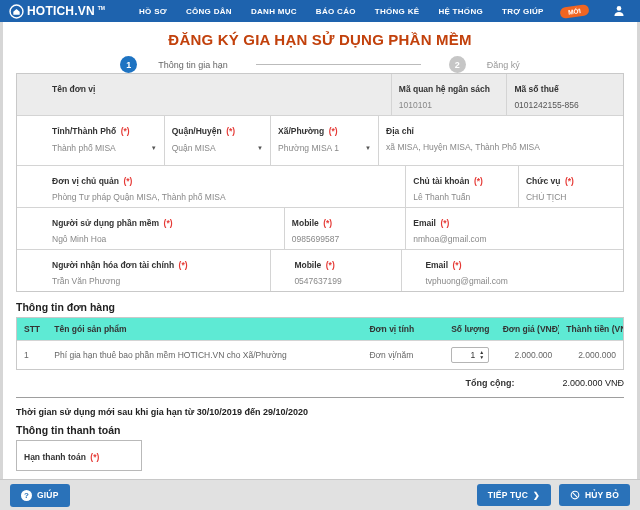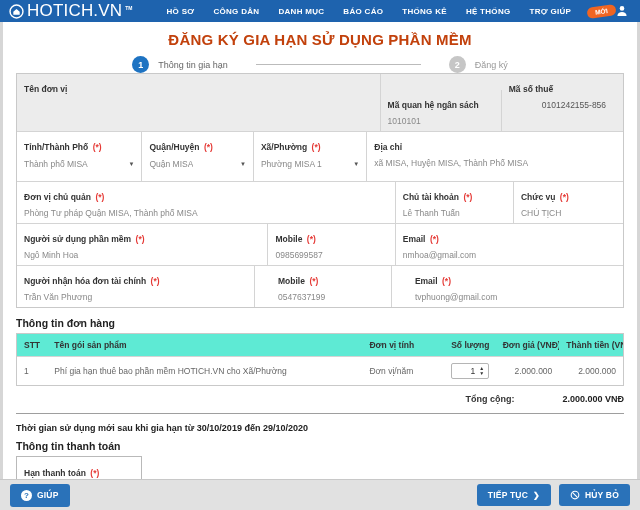--- a/index.html
+++ b/index.html
@@ -5,77 +5,77 @@
   * { margin:0; padding:0; box-sizing:border-box; }
   html,body { width:640px; height:510px; overflow:hidden; }
   body {
     font-family:"Liberation Sans", sans-serif;
     background:#d6d6d6;
     display:flex; flex-direction:column;
   }
   
   .nav { height:22px; background:#1e63ae; display:flex; align-items:center; padding:0 9px; flex:0 0 22px; }
   .logo { display:flex; align-items:center; gap:3px; color:#fff; margin-right:34px; cursor:pointer; }
-  .logo-text { font-size:17px; font-weight:normal; letter-spacing:.2px; }
+  .logo-text { font-size:12px; font-weight:bold; letter-spacing:.2px; }
   .logo sup { font-size:5px; font-weight:bold; position:relative; top:-3px; }
   .nav-items { display:flex; align-items:center; gap:19px; }
   .nav-item { color:#fff; font-size:8px; font-weight:bold; letter-spacing:.3px; cursor:pointer; white-space:nowrap; }
   .badge { background:#f06522; color:#fff; font-size:6.5px; font-weight:bold; padding:2px 8px; border-radius:8px; transform:rotate(-8deg); margin-left:16px; }
   .nav-user { margin-left:auto; margin-right:6px; cursor:pointer; display:flex; }
   
   .content { background:#fff; margin:0 3px; flex:1 1 auto; overflow:hidden; }
   .page-title { text-align:center; font-size:15px; font-weight:bold; color:#c2410c; padding-top:9px; letter-spacing:.2px; }
   .stepper { display:flex; align-items:center; justify-content:center; margin-top:8px; }
   .step-circle { width:17px; height:17px; border-radius:50%; color:#fff; font-size:9px; font-weight:bold; display:flex; align-items:center; justify-content:center; flex:0 0 17px; }
   .step-active { background:#1e73c2; }
   .step-inactive { background:#c6c6c6; }
-  .step-label { font-size:9px; color:#666; margin-left:9px; }
+  .step-label { font-size:9px; color:#666; margin-left:21px; }
   .step-label-2 { color:#999; }
   .step-line { width:165px; height:1px; background:#bbb; margin:0 28px; }
   .section { padding:0 13px; }
   .section-heading { font-size:10.5px; font-weight:bold; color:#222; }
   .h1-unit { margin:9px 0 4px; }
   .h2-order { margin:9px 0 4px; }
   .h3-pay { margin:7px 0 0; }
   
   .info-table { border:1px solid #c9c9c9; }
-  .trow { display:flex; border-bottom:1px solid #d4d4d4; }
+  .trow { display:flex; border-bottom:1px solid #d4d4d4;padding-left:28px; }
   .trow:last-child { border-bottom:none;gap:16px; }
   .tcell { border-right:1px solid #d4d4d4; padding:4px 7px 5px; overflow:hidden; }
   .tcell:last-child { border-right:none; }
   .row-gray { background:#ececec; }
   .lbl { font-size:8.5px; font-weight:bold; color:#333; white-space:nowrap; }
   .req { color:#e53935; font-weight:bold; font-size:8.5px; }
   .val { font-size:8.5px; color:#888; margin-top:4px; white-space:nowrap; overflow:hidden; }
-  .val-dark { color:#555;margin-left:33px; }
+  .val-dark { color:#555; }
   .row-select .tcell { padding-bottom:12px; }
   .select-box { display:flex; justify-content:space-between; align-items:center; margin-top:5px; cursor:pointer; }
   .select-box .val { margin-top:0; }
   .caret { font-size:6px; color:#555; margin-left:4px; }
   
-  .c60{width:60%;} .c20{width:20%;margin-top:16px;} .c20b{width:20%;}
+  .c60{width:60%;} .c20{width:20%;} .c20b{width:20%;}
   .c62{width:62.5%;} .c19{width:19.5%;} .c18{width:18%;}
   .c41{width:41.5%;} .c21{width:21%;} .c37{width:37.5%;}
   .s20{width:20.7%;} .s18{width:18.4%;} .s19{width:18.7%;} .s42{width:42.2%;}
   
   .order-table { border:1px solid #c9c9c9; margin-top:2px; }
   .ohead { display:flex; background:#5eead4; border-bottom:1px solid #d4d4d4; }
   .ohead .ocell { font-size:8.5px; font-weight:bold; color:#333; }
   .odata { display:flex; align-items:center; background:#fff; }
   .odata .ocell { font-size:8.5px; color:#666; }
   .ocell { padding:6px 7px; white-space:nowrap; overflow:hidden; }
   .o-stt{width:5%;} .o-name{width:52%;} .o-unit{width:13.5%;} .o-qty{width:8.5%; text-align:center;}
   .o-price{width:10.5%; text-align:right;} .o-amt{width:10.5%; text-align:right;}
   .spin { border:1px solid #b5b5b5; border-radius:2px; display:inline-flex; align-items:center; justify-content:flex-end; gap:4px; padding:2px 4px; background:#fff; width:38px; }
   .spin-val { font-size:8.5px; color:#333; }
   .arrows { display:flex; flex-direction:column; line-height:1; cursor:pointer; }
   .arrows span { font-size:5px; color:#333; }
   .total-row { display:flex; justify-content:flex-end; align-items:center; padding:8px 13px 9px; gap:48px; }
   .total-label { font-size:9px; font-weight:bold; color:#333; }
-  .total-value { font-size:9px; font-weight:bold; color:#222; }
+  .total-value { font-size:9px; font-weight:normal; color:#222; }
   .divider { border-top:1px solid #9e9e9e; margin:0 13px; }
   .note { font-size:9px; font-weight:bold; color:#222; padding:9px 13px 0; }
   
   .pay-box { border:1px solid #b9b9b9; width:126px; padding:5px 7px 6px; margin-top:4px; background:#fff; }
   
   .footer { height:31px; flex:0 0 31px; background:#e1e1e1; border-top:1px solid #c8c8c8; display:flex; align-items:center; padding:0 10px; gap:8px; }
   .btn { background:#2a72b9; color:#fff; font-family:"Liberation Sans", sans-serif; font-size:8.5px; font-weight:bold; padding:6px 11px; border-radius:3px; display:inline-flex; align-items:center; gap:5px; border:none; cursor:pointer; letter-spacing:.2px; }
   .btn-continue { margin-left:auto; }
   .q-icon { width:11px; height:11px; border-radius:50%; background:#fff; color:#2a72b9; font-size:8px; font-weight:bold; display:flex; align-items:center; justify-content:center; }
   .chev { font-size:8px; }

